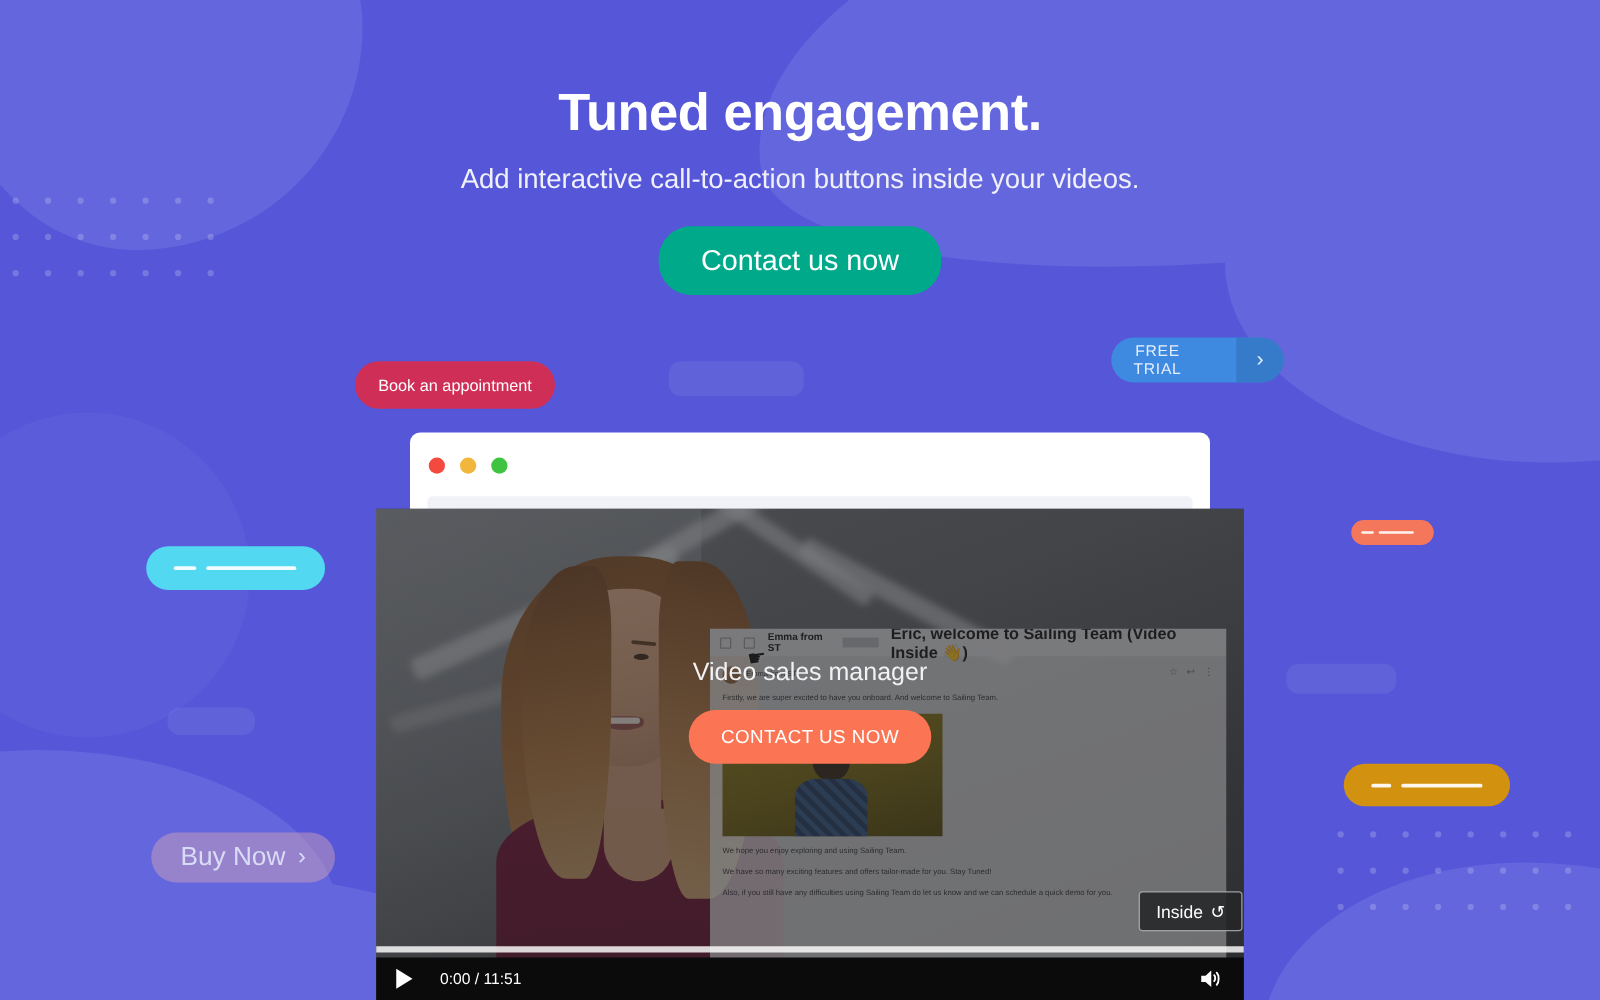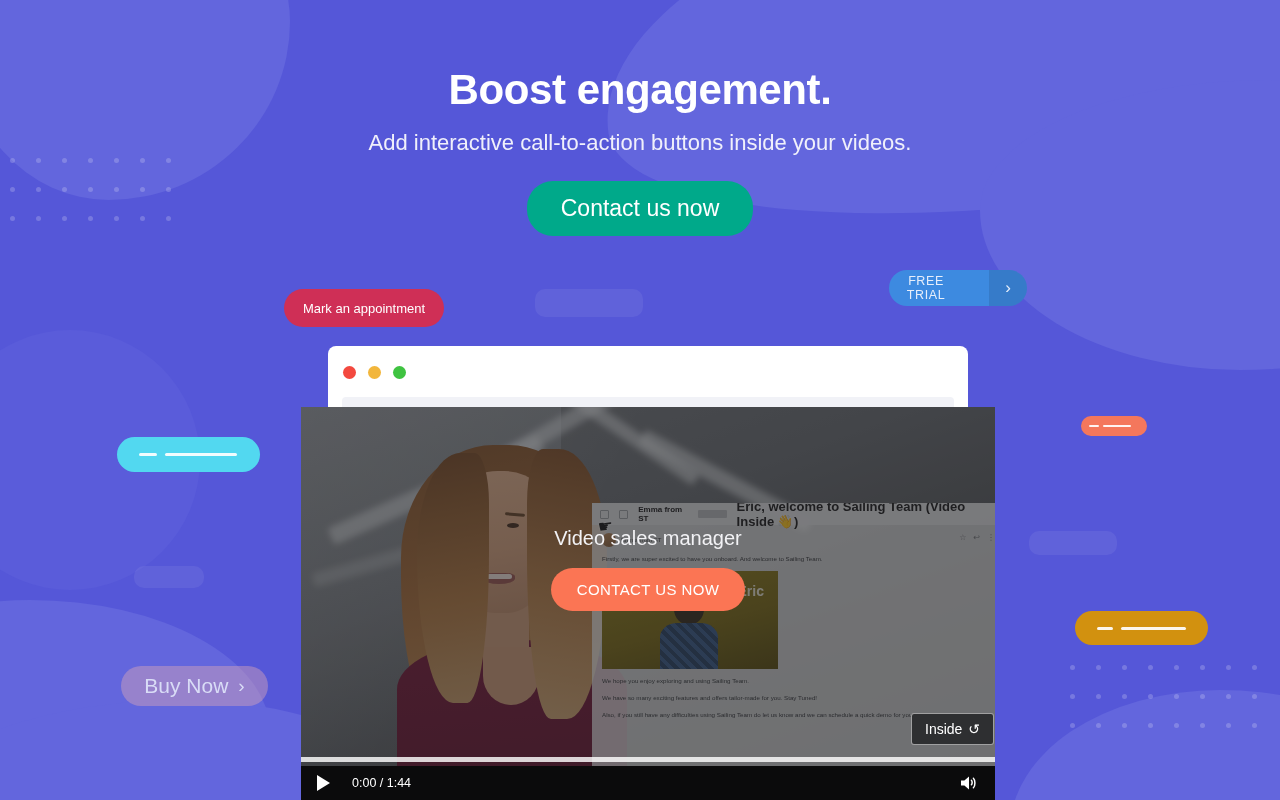--- a/index.html
+++ b/index.html
@@ -311,21 +311,21 @@
     background: #cf9e7c;
     border-radius: 0 0 50% 50%;
   }
 
   
   .video-overlay { position: absolute; inset: 0; background: rgba(28,28,30,0.52); }
 
   
   .email-mock {
     position: absolute;
-    left: 291px; top: 96px;
+    left: 267px; top: 96px;
     width: 413px; height: 270px;
     background: rgba(238,239,241,0.78);
     overflow: hidden;
   }
   .email-toolbar {
     height: 22px;
     background: rgba(222,224,227,0.92);
     display: flex; align-items: center; gap: 10px;
     padding: 0 8px;
     font-size: 8px; color: #2e2e30;
@@ -497,26 +497,26 @@
     <span class="dot"></span>
     <span class="dot"></span>
     <span class="dot"></span>
     <span class="dot"></span>
     <span class="dot"></span>
     <span class="dot"></span>
     <span class="dot"></span>
   </div>
 
 <div class="hero">
-  <h1 class="hero-title">Boost engagement.</h1>
+  <h1 class="hero-title">Tuned engagement.</h1>
   <p class="hero-sub">Add interactive call-to-action buttons inside your videos.</p>
   <button class="cta-main">Contact us now</button>
 </div>
 
-<button class="pill" id="pill-book">Mark an appointment</button>
+<button class="pill" id="pill-book">Book an appointment</button>
 
 <div class="pill" id="pill-freetrial">
   <span class="ft-label">FREE TRIAL</span>
   <span class="ft-arrow">›</span>
 </div>
 
 <div class="pill" id="pill-buynow">
   <span>Buy Now</span>
   <span class="bn-arrow">›</span>
 </div>
@@ -620,21 +620,21 @@
   <span>Inside</span>
   <span class="replay-icon">↺</span>
 </div>
 
 <div class="progress-track">
   <div class="progress-fill" style="width: 0%;"></div>
 </div>
 
 <div class="control-bar">
   <span class="play-btn"></span>
-  <span class="time-label">0:00 / 1:44</span>
+  <span class="time-label">0:00 / 11:51</span>
   <span class="volume-btn">
     <svg width="20" height="18" viewBox="0 0 20 18">
       <path d="M2 6.5h3.4L10 2.4v13.2L5.4 11.5H2z" fill="#ffffff"></path>
       <path d="M12.4 6.2c1 .9 1 3.7 0 4.6" stroke="#ffffff" stroke-width="1.5" fill="none" stroke-linecap="round"></path>
       <path d="M14.4 4.2c2 1.9 2 7.7 0 9.6" stroke="#ffffff" stroke-width="1.5" fill="none" stroke-linecap="round"></path>
     </svg>
   </span>
 </div>
 
 </body></html>

